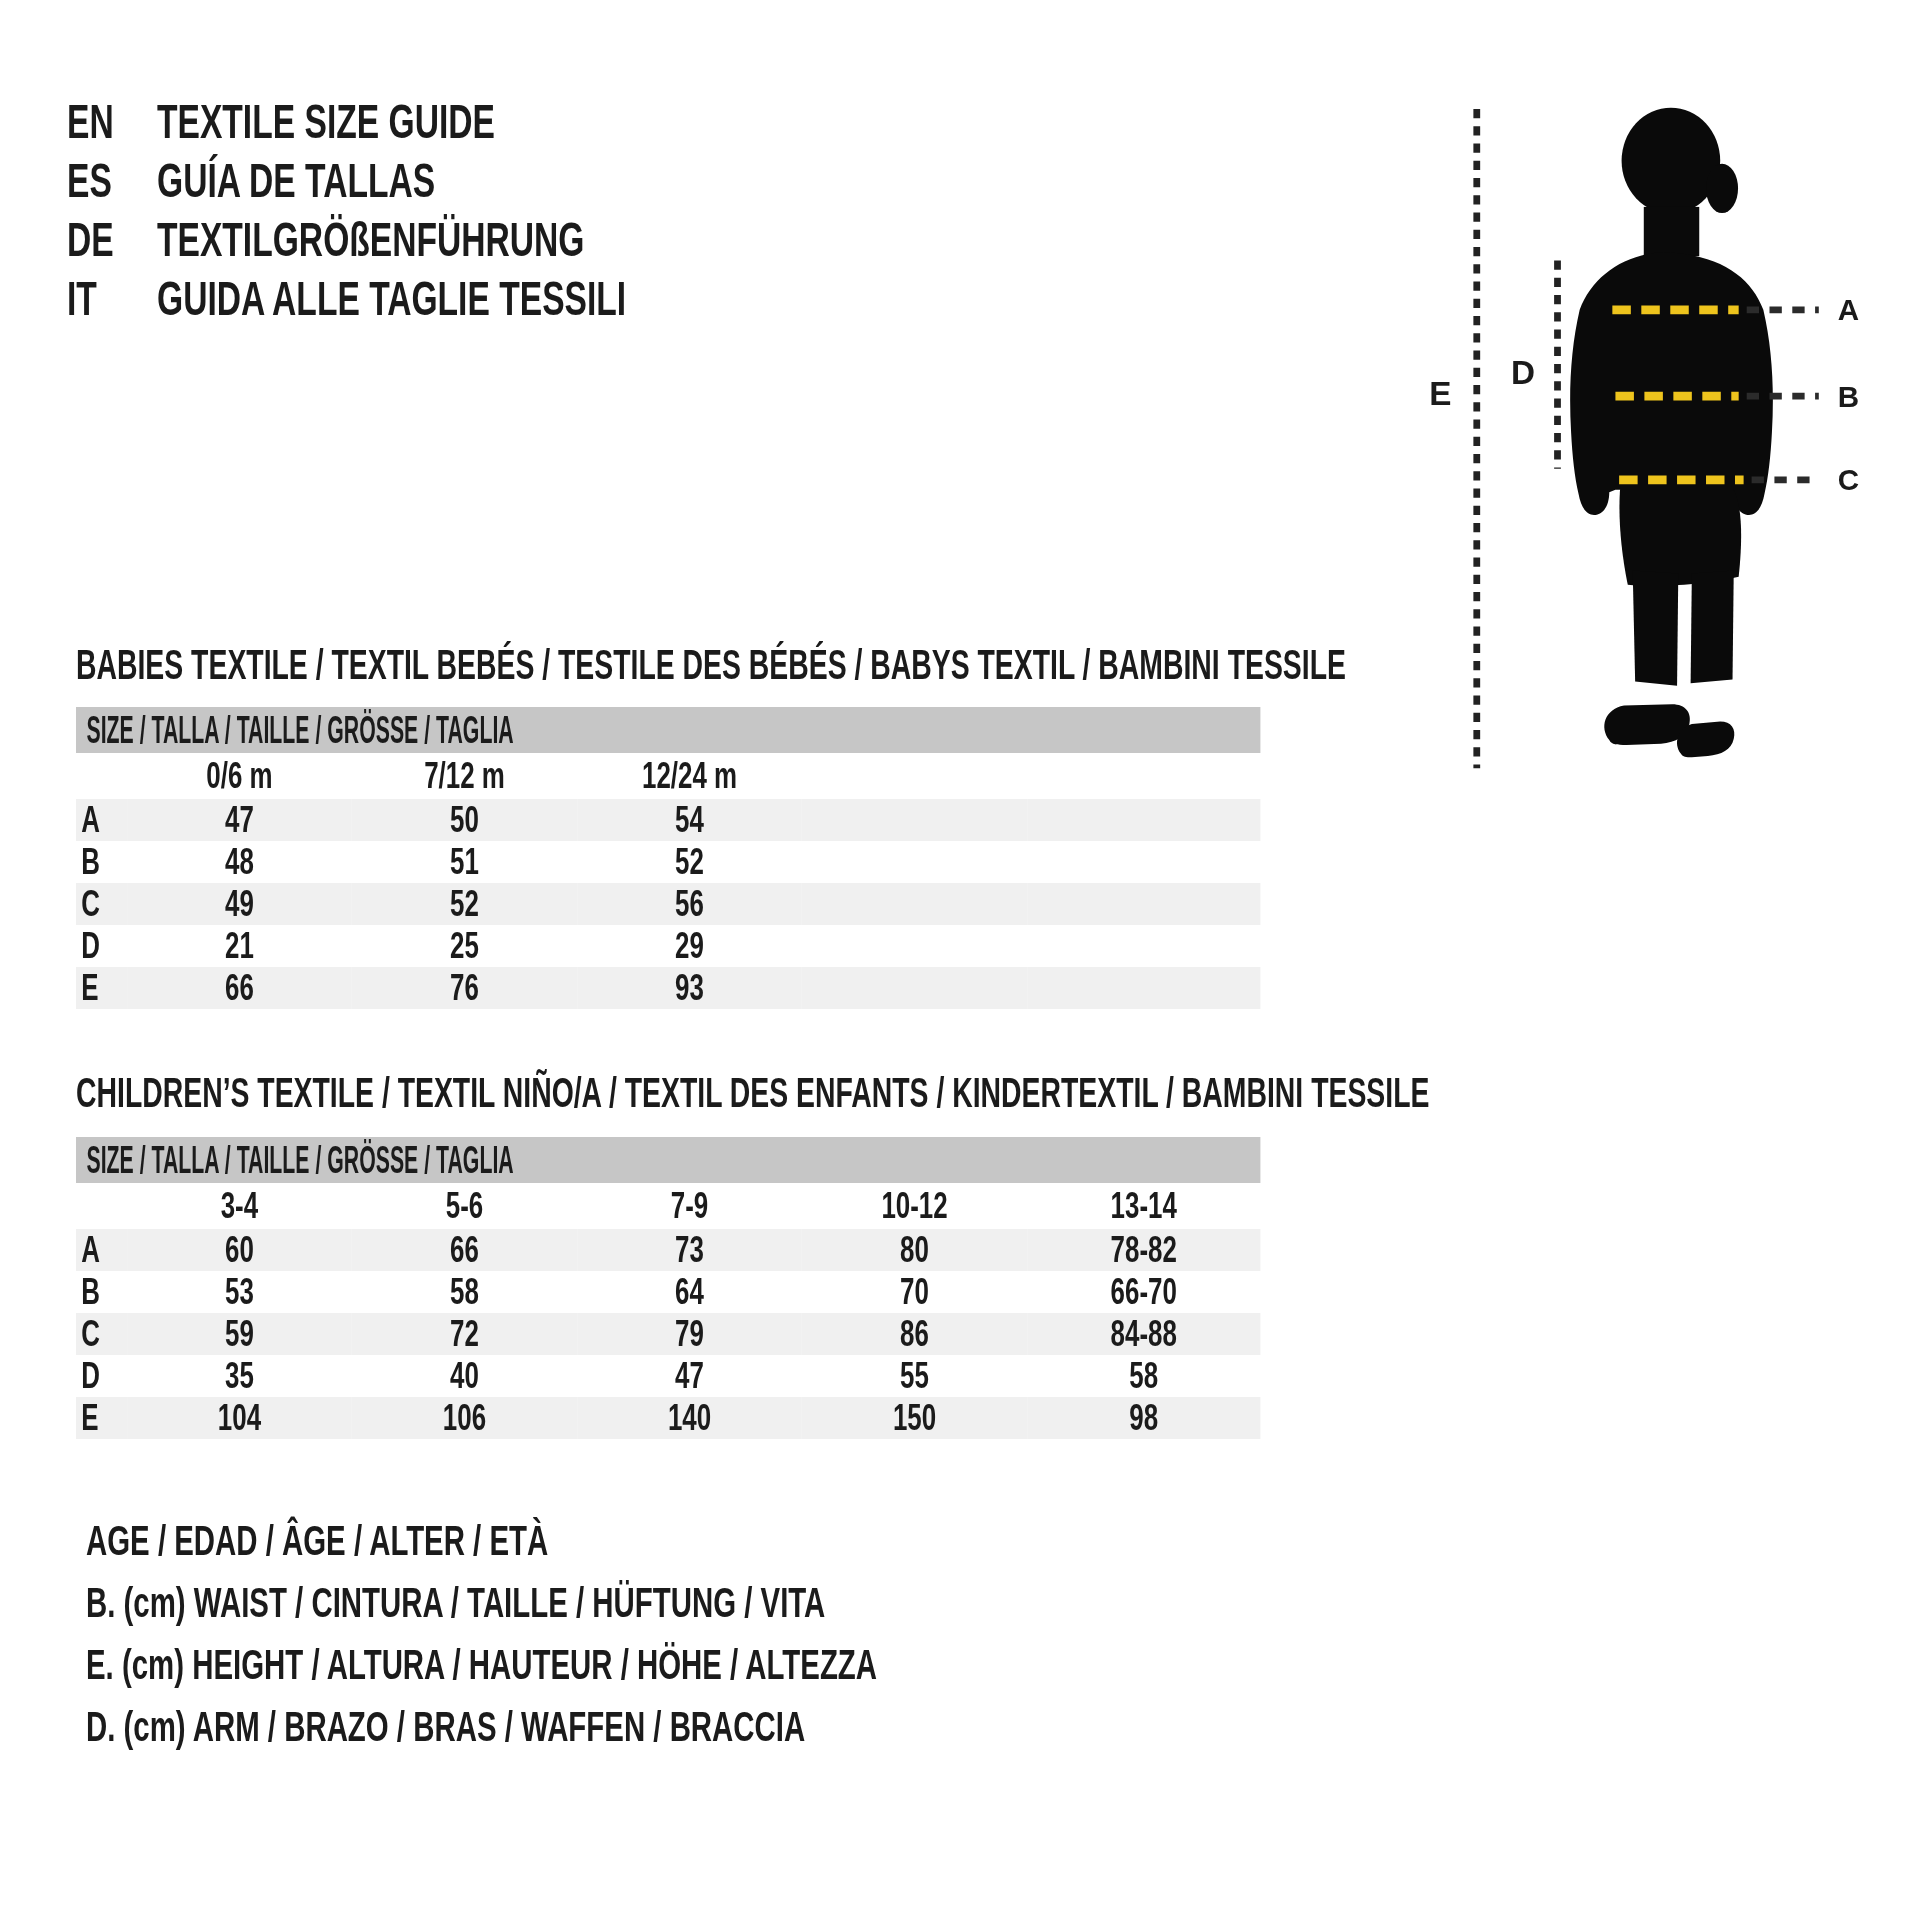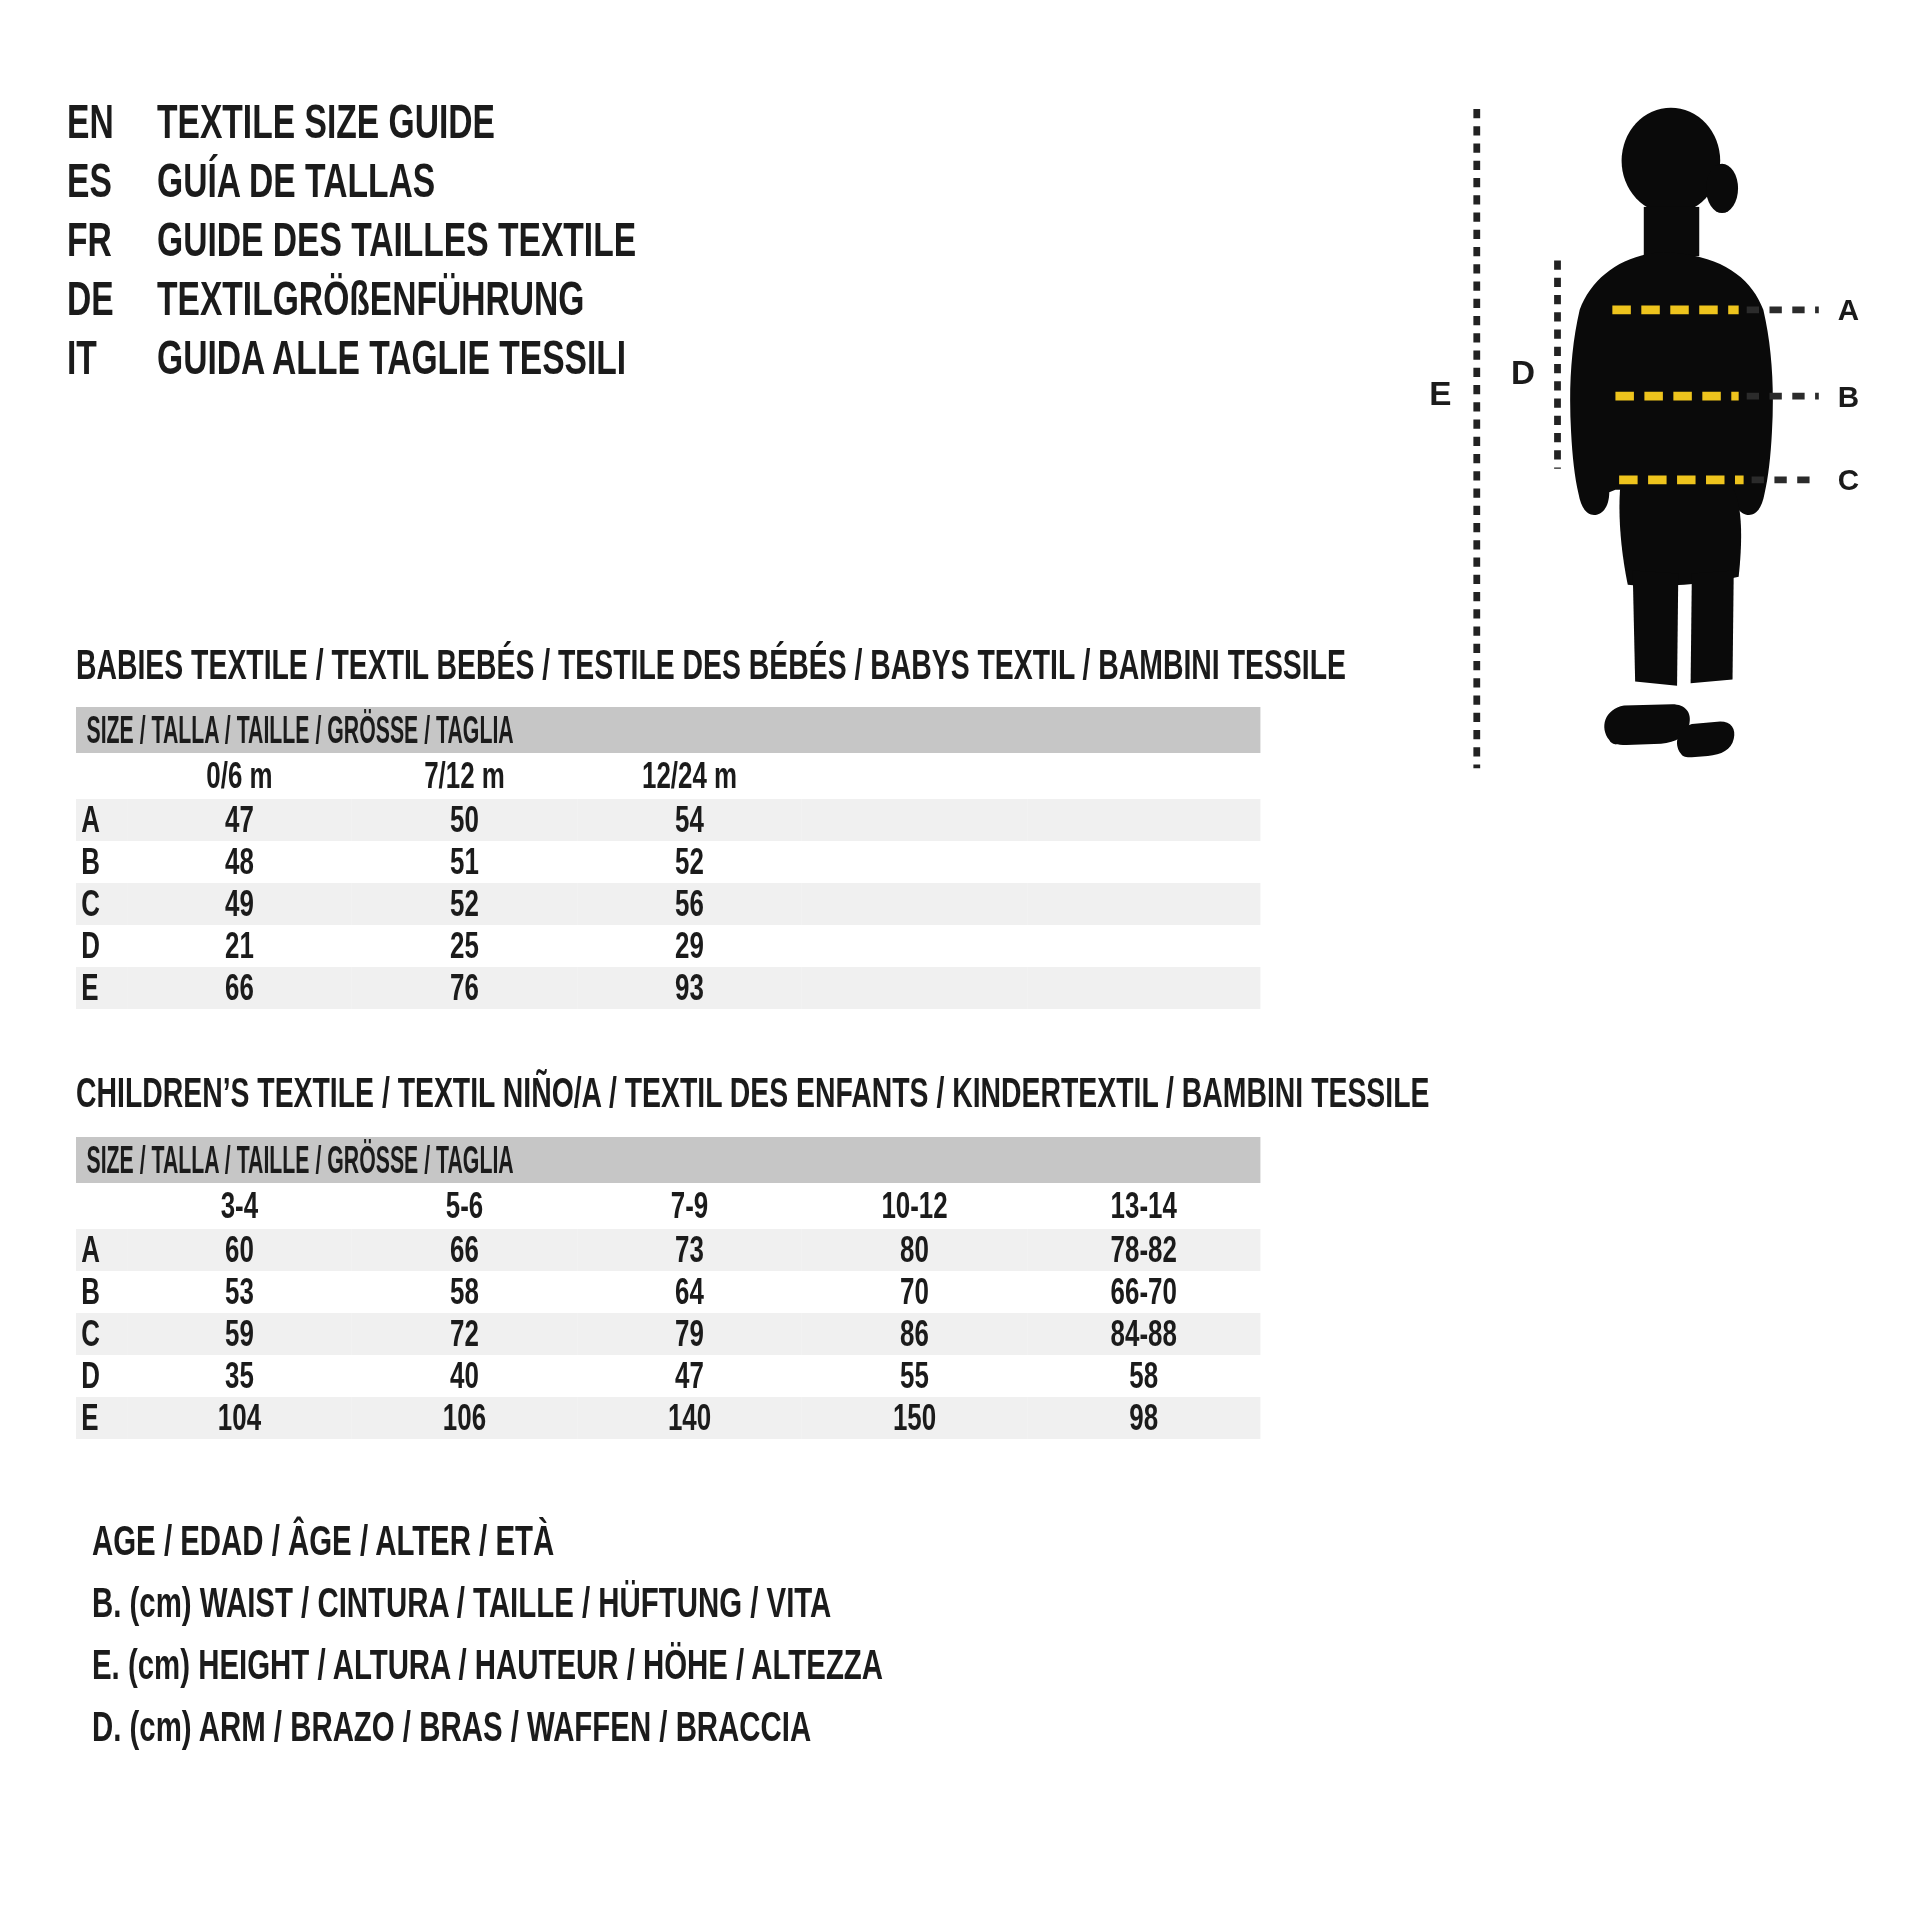--- a/index.html
+++ b/index.html
@@ -30,21 +30,21 @@
   .band-inner{display:inline-block;transform:scaleX(0.80);transform-origin:0 0;white-space:nowrap;}
   table.size-table{width:100%;border-collapse:collapse;table-layout:fixed;}
   table.size-table td,table.size-table th{padding:0;font-size:37px;font-weight:700;}
   table.size-table thead td{height:46px;text-align:center;vertical-align:middle;}
   table.size-table tbody tr{height:41px;}
   table.size-table tbody tr:nth-child(odd){background:#f0f0f0;}
   table.size-table tbody th{text-align:left;padding-left:7.4px;vertical-align:middle;}
   table.size-table tbody td{text-align:center;vertical-align:middle;}
 
   
-  .legend{left:92px;top:1510px;width:1294px;}
+  .legend{left:86px;top:1510px;width:1294px;}
   .legend-row{height:62px;}
   .t-legend{font-size:42px;font-weight:700;line-height:62px;}
 
   
   .diagram{left:1417px;top:99px;width:493px;height:678px;}
   .diagram text{font-family:"Liberation Sans","DejaVu Sans",sans-serif;font-weight:700;fill:#1b1b1b;}
   .lbl-abc{font-size:48px;}
   .lbl-de{font-size:54px;}
 </style>
 </head>
@@ -53,24 +53,20 @@
 <div>
 
   <div class="abs languages">
     <div class="lang-row">
       <span class="code t-big cx">EN</span>
       <span class="title t-big cx">TEXTILE SIZE GUIDE</span>
     </div>
     <div class="lang-row">
       <span class="code t-big cx">ES</span>
       <span class="title t-big cx">GUÍA DE TALLAS</span>
-    </div>
-    <div class="lang-row">
-      <span class="code t-big cx">FR</span>
-      <span class="title t-big cx">GUIDE DES TAILLES TEXTILE</span>
     </div>
     <div class="lang-row">
       <span class="code t-big cx">DE</span>
       <span class="title t-big cx">TEXTILGRÖßENFÜHRUNG</span>
     </div>
     <div class="lang-row">
       <span class="code t-big cx">IT</span>
       <span class="title t-big cx">GUIDA ALLE TAGLIE TESSILI</span>
     </div>
   </div>

